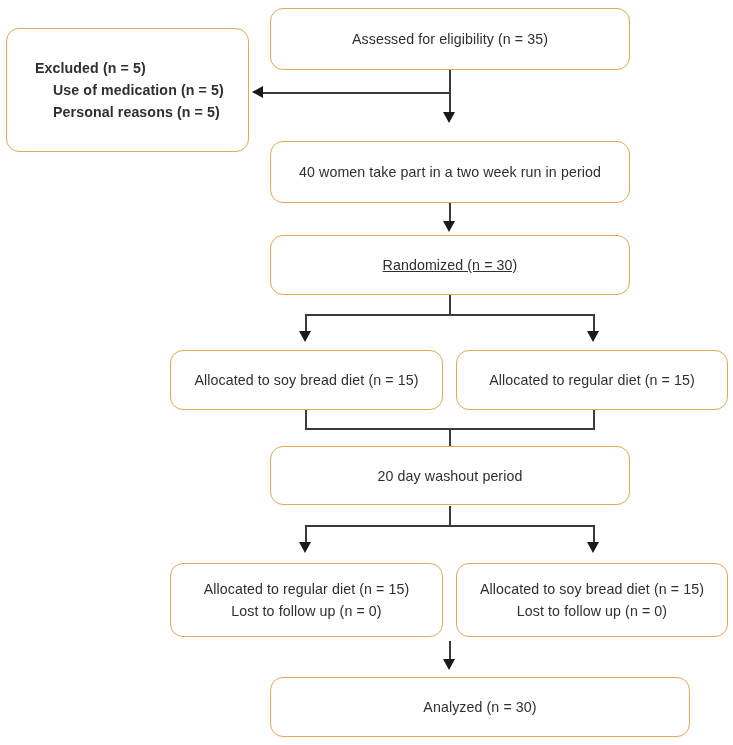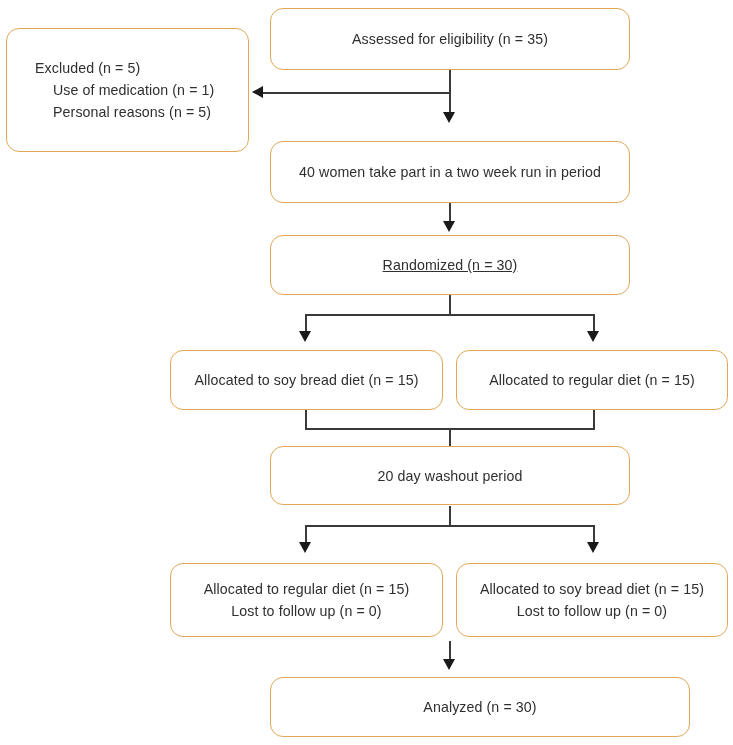--- a/index.html
+++ b/index.html
@@ -72,23 +72,23 @@
 </style>
 </head>
 <body>
 
 <div id="flowchart">
 
   <div class="node" style="left:270px; top:8px; width:360px; height:62px;">
     <span class="line">Assessed for eligibility (n = 35)</span>
   </div>
 
-  <div class="node left-align" style="left:6px; top:28px; width:243px; height:124px;">
+  <div class="node left-align" style="left:6px; top:28px; width:243px; height:124px;font-weight:bold;">
     <span class="line">Excluded (n = 5)</span>
-    <span class="line indent">Use of medication (n = 1)</span>
+    <span class="line indent">Use of medication (n = 5)</span>
     <span class="line indent">Personal reasons (n = 5)</span>
   </div>
 
   <div class="conn v" style="left:449px; top:70px; height:48px;"></div>
   <div class="arrowhead down" style="left:443px; top:112px;"></div>
 
   <div class="conn h" style="left:263px; top:92px; width:187px;"></div>
   <div class="arrowhead left" style="left:252px; top:86px;"></div>
 
   <div class="node" style="left:270px; top:141px; width:360px; height:62px;">

